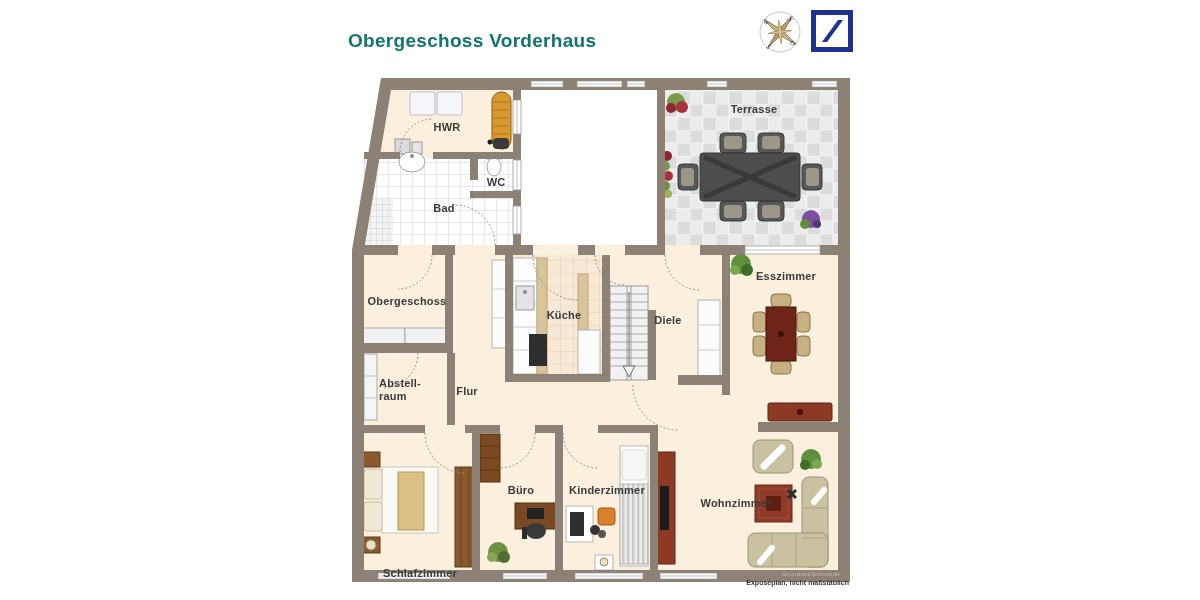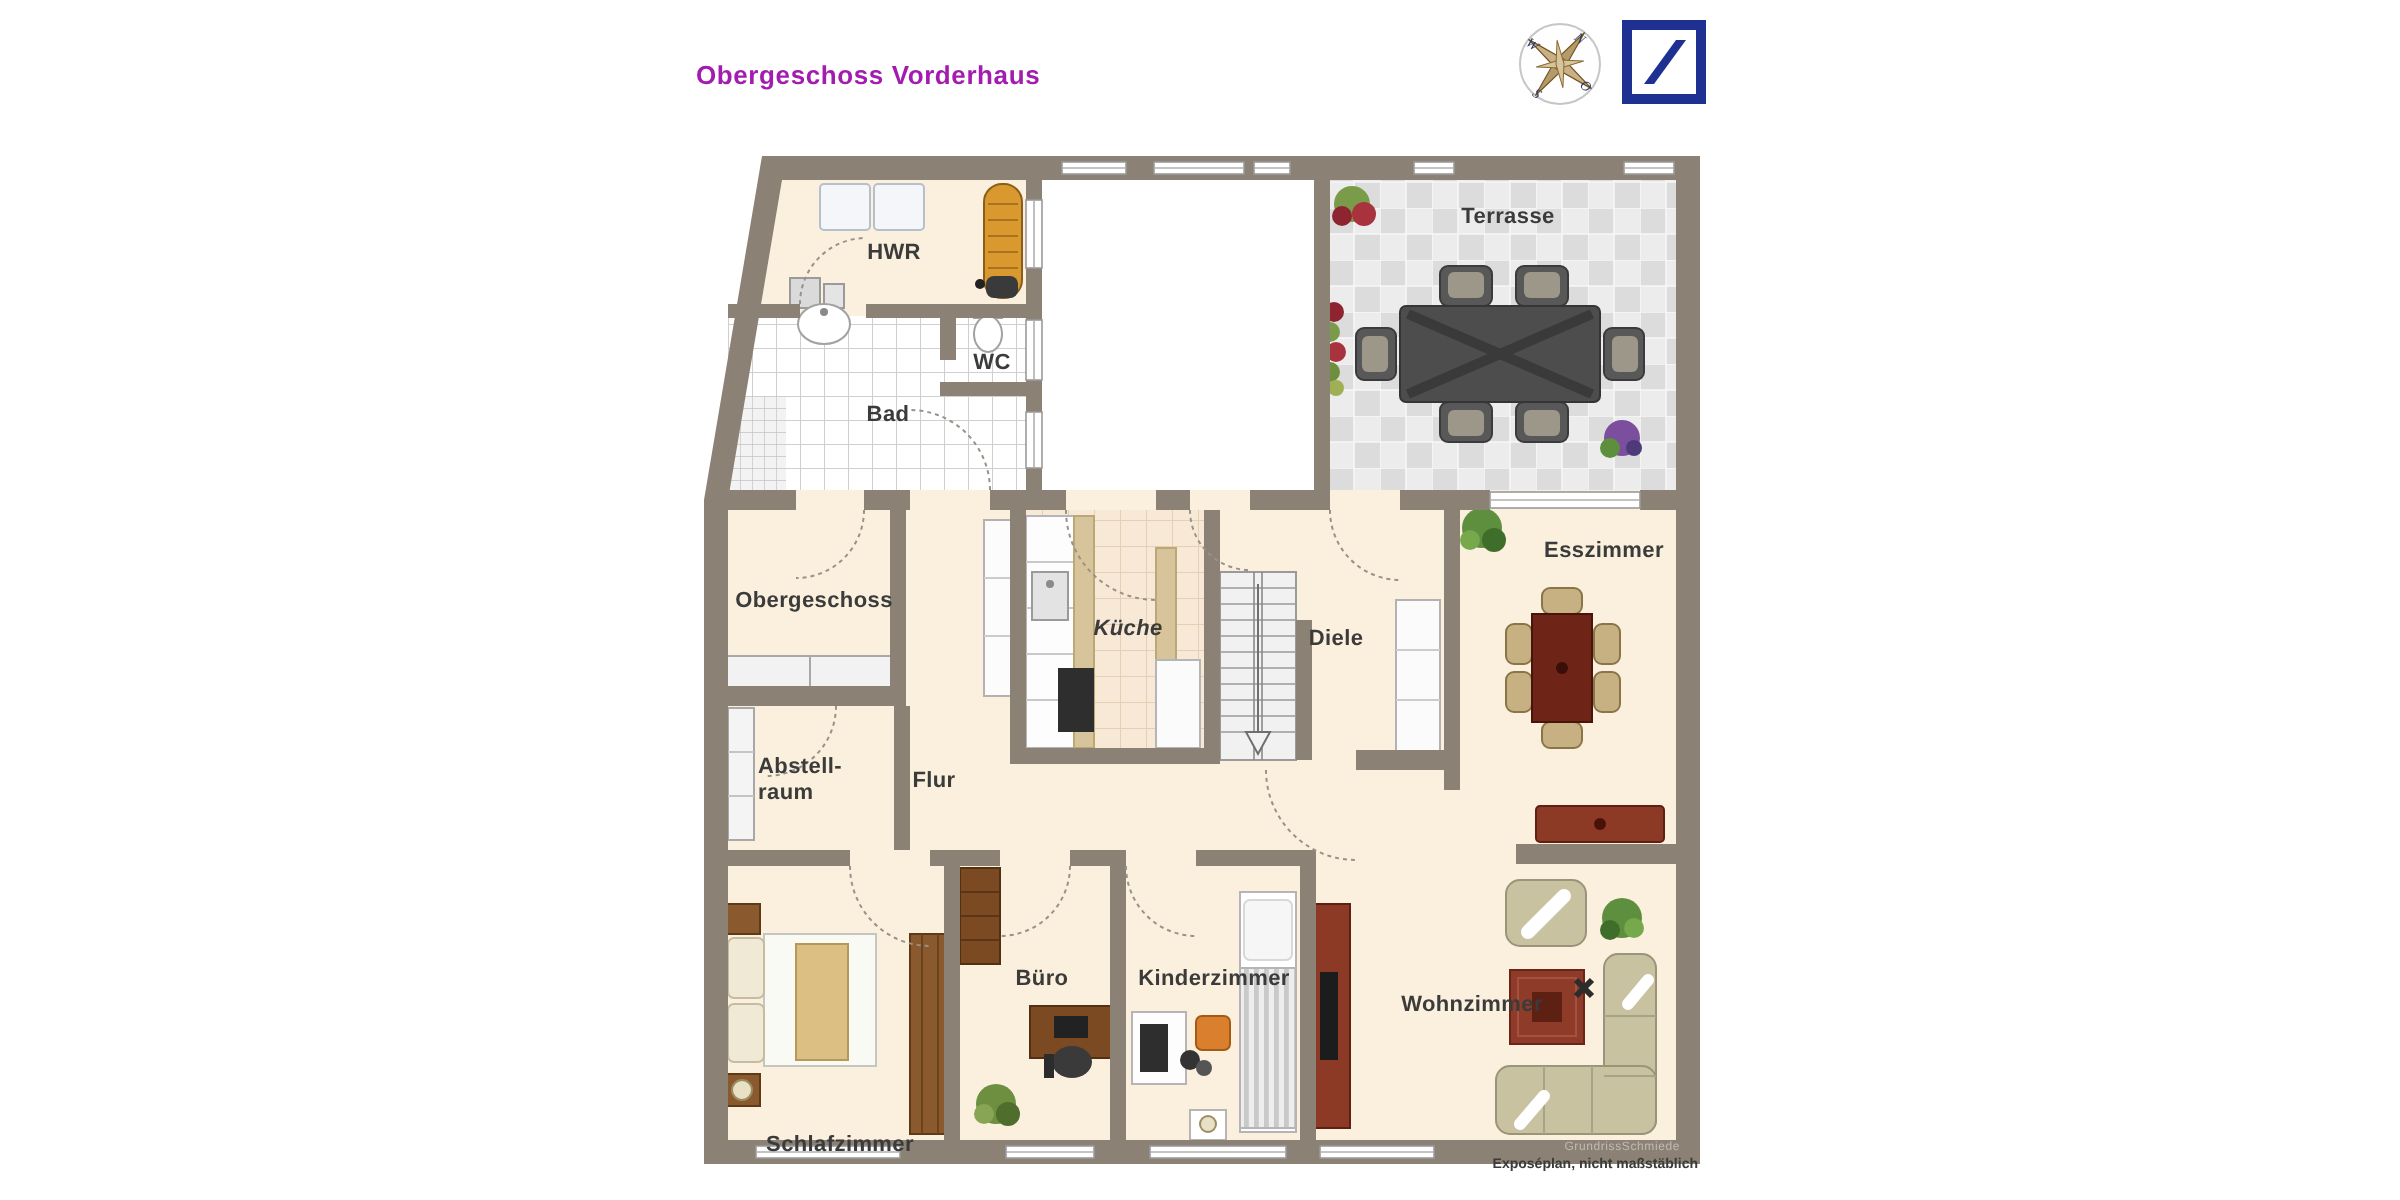--- a/index.html
+++ b/index.html
@@ -1,31 +1,31 @@
 <!DOCTYPE html>
 <html><head>
 <meta charset="utf-8">
 <style>
   html,body{margin:0;padding:0;background:#ffffff;}
   body{width:1200px;height:600px;position:relative;font-family:"Liberation Sans",sans-serif;overflow:hidden;}
-  .title{position:absolute;left:348px;top:30px;font-size:13px;font-weight:bold;color:#a21caf;letter-spacing:.3px;}
+  .title{position:absolute;left:348px;top:30px;font-size:19px;font-weight:bold;color:#0f766e;letter-spacing:.3px;}
   .compass{position:absolute;left:757px;top:9px;}
   .dblogo{position:absolute;left:811px;top:10px;}
   .plan{position:absolute;left:352px;top:78px;width:498px;height:504px;}
   .plan svg{position:absolute;left:0;top:0;}
   .labels{position:absolute;left:0;top:0;width:498px;height:504px;pointer-events:none;}
   .room-label{position:absolute;transform:translate(-50%,-50%);font-size:11px;font-weight:bold;color:#3b3b3b;white-space:pre-line;text-align:left;line-height:1.15;letter-spacing:.2px;}
   .lab-hwr{left:95px;top:49px;}
   .lab-wc{left:144px;top:104px;}
   .lab-bad{left:92px;top:130px;}
   .lab-terrasse{left:402px;top:31px;}
   .lab-abstellraum{left:55px;top:223px;}
-  .lab-kueche{left:212px;top:237px;font-style:italic;}
+  .lab-kueche{left:212px;top:237px;}
   .lab-diele{left:316px;top:242px;}
-  .lab-esszimmer{left:434px;top:198px;margin-left:16px;}
+  .lab-esszimmer{left:434px;top:198px;}
   .lab-abstellraum2{left:48px;top:312px;}
   .lab-flur{left:115px;top:313px;}
   .lab-schlafzimmer{left:68px;top:495px;}
   .lab-buero{left:169px;top:412px;}
   .lab-kinderzimmer{left:255px;top:412px;}
   .lab-wohnzimmer{left:384px;top:425px;}
   .watermark{position:absolute;right:10px;top:493px;font-size:6px;color:rgba(255,255,255,0.45);letter-spacing:.3px;}
   .footnote{position:absolute;left:352px;top:579px;width:497px;text-align:right;font-size:7px;font-weight:bold;color:#3a3a3a;}
 </style>
 </head>

